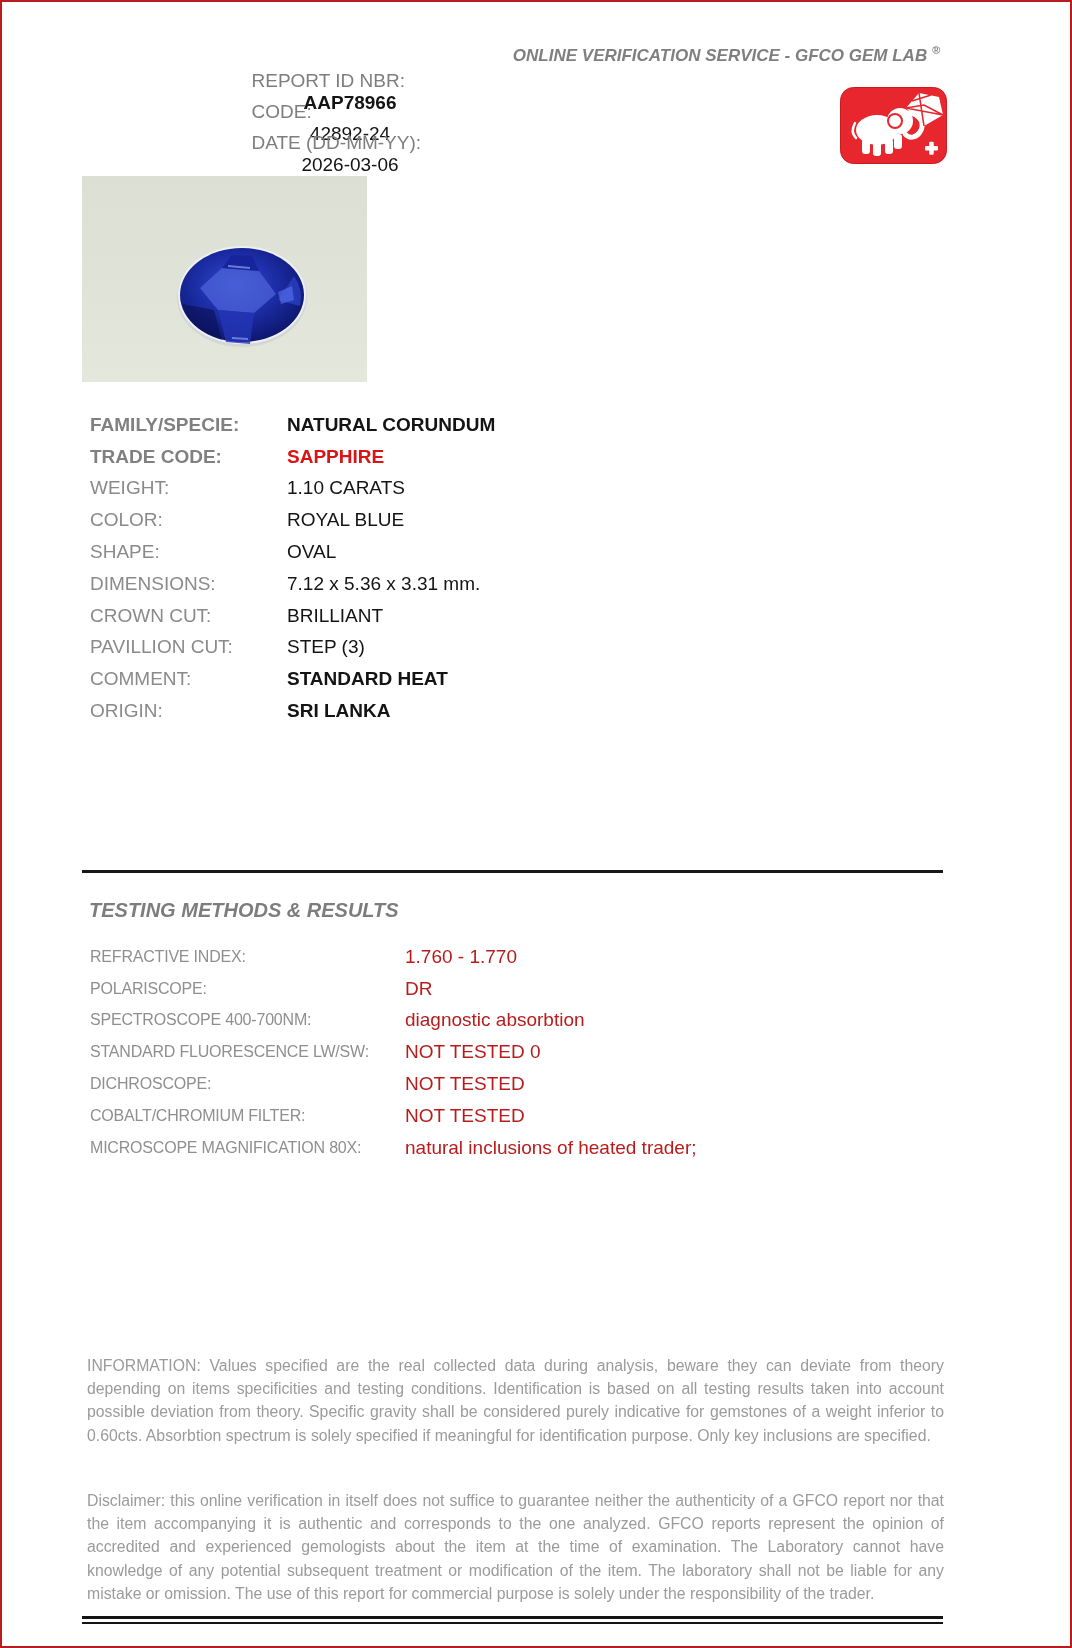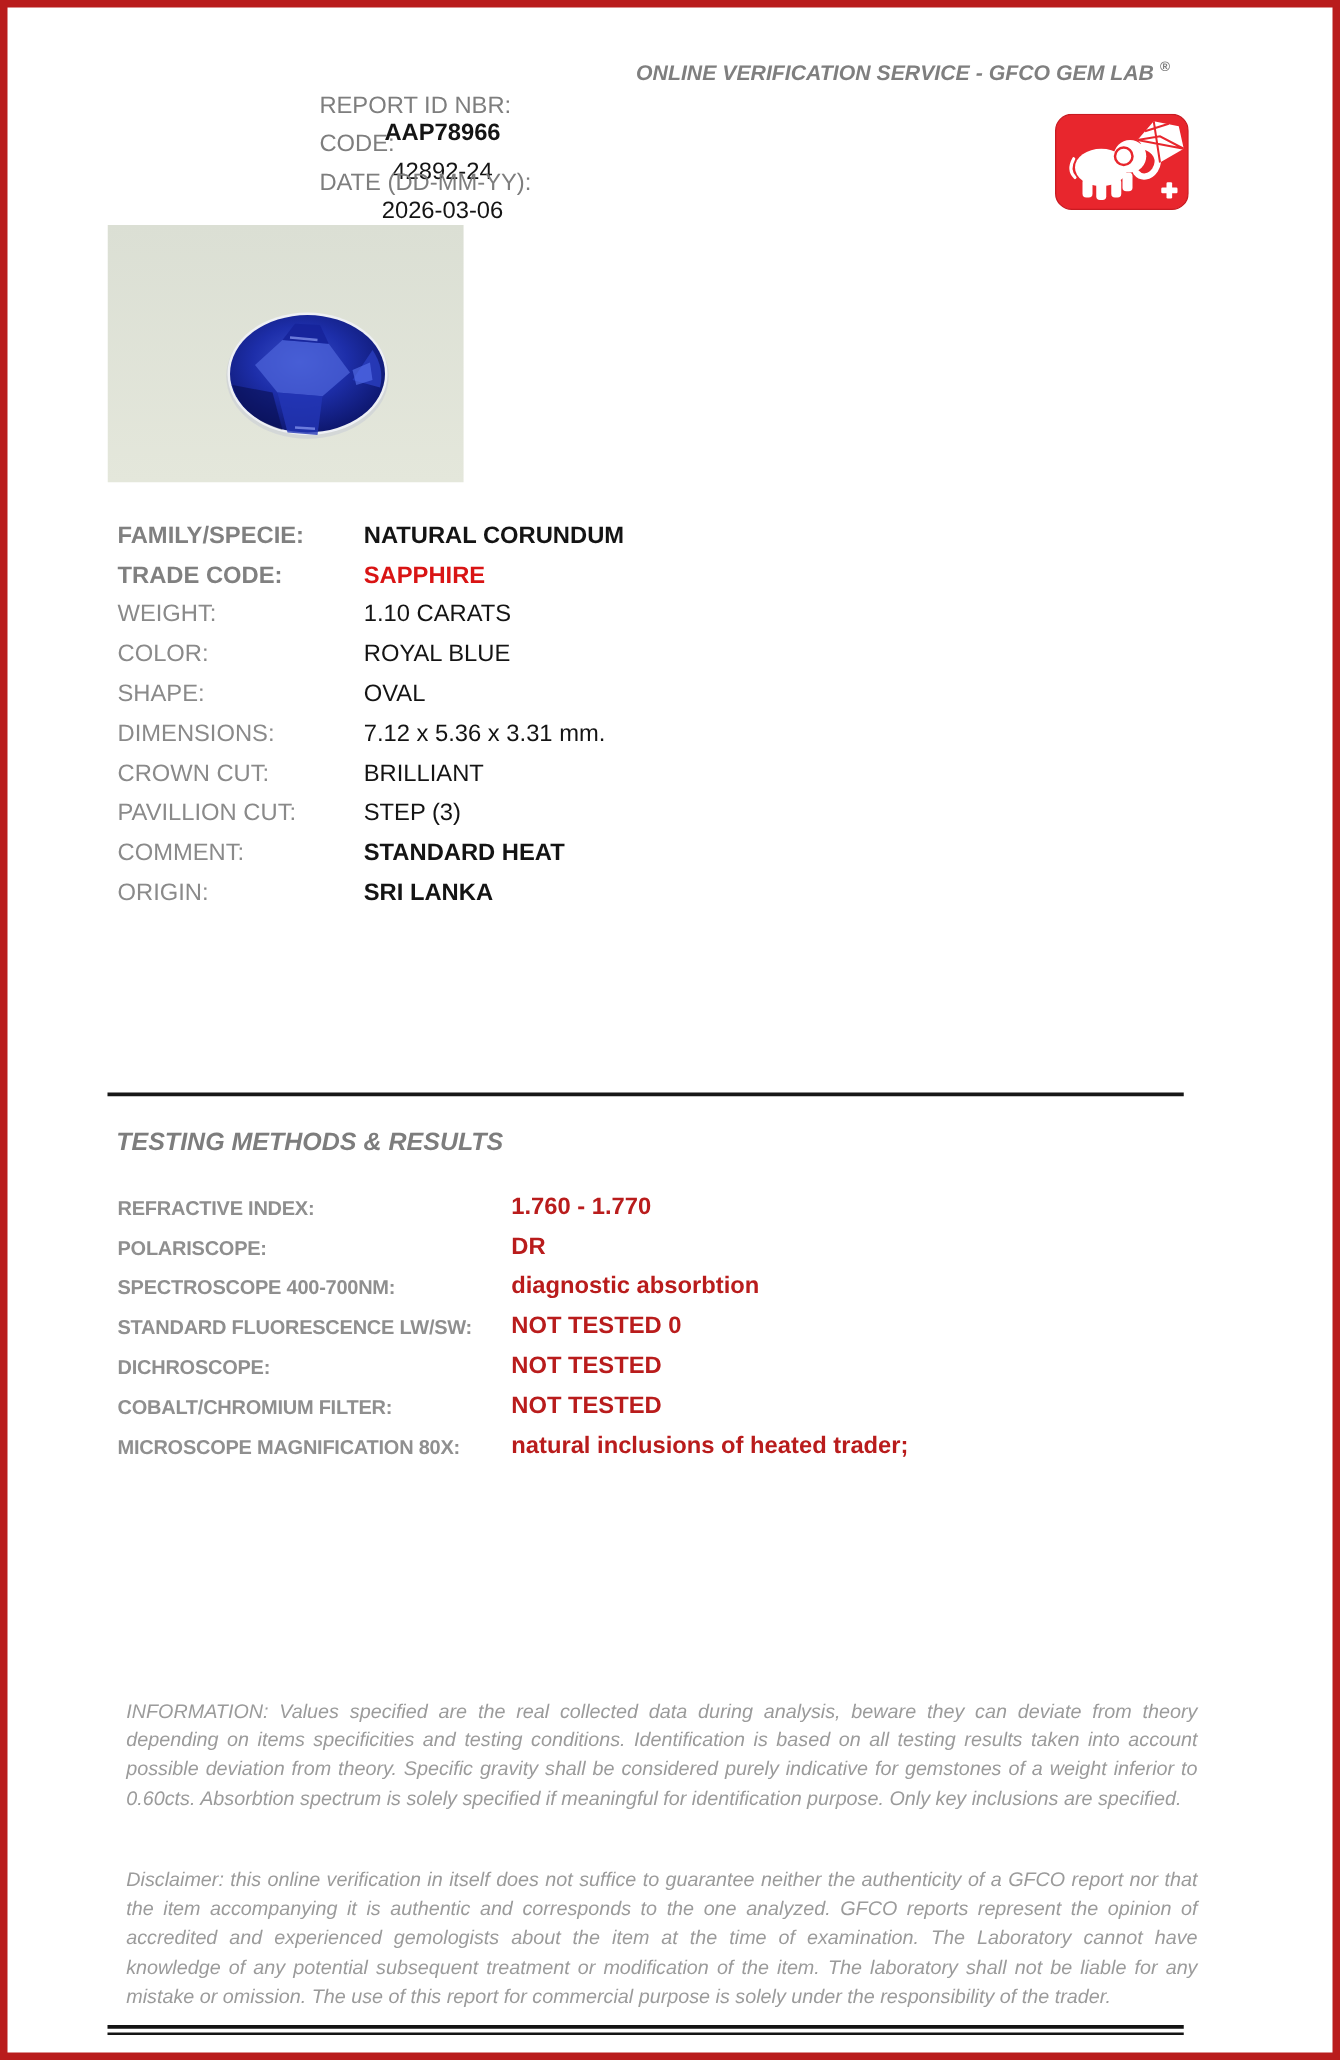--- a/index.html
+++ b/index.html
@@ -1,20 +1,20 @@
 <!DOCTYPE html>
 <html><head>
 <meta charset="utf-8">
 <style>
   html,body{margin:0;padding:0;background:#ffffff;}
   .page{
     position:relative;
     width:1072px;height:1648px;
     background:#ffffff;
-    border:6px solid #b91c1c;
+    border:2px solid #b91c1c;
     box-sizing:border-box;
     font-family:"Liberation Sans", sans-serif;
     overflow:hidden;
   }
   
   .header-title{
     position:absolute;top:42px;right:130px;
     font-size:17px;font-weight:bold;font-style:italic;
     color:#7f7f7f;white-space:nowrap;
   }
@@ -38,28 +38,28 @@
   .attr-value.bold{font-weight:bold;}
   .attr-value.red{color:#d91414;font-weight:bold;}
   
   .divider{position:absolute;left:80px;top:868px;width:861px;height:3px;background:#171717;}
   
   .section-title{
     position:absolute;left:87px;top:897px;
     font-size:20px;font-weight:bold;font-style:italic;color:#7d7d7d;
   }
   .tests-block{position:absolute;left:88px;top:939px;width:800px;}
-  .test-row{display:flex;height:31.8px;align-items:flex-end;font-weight:bold;}
+  .test-row{display:flex;height:31.8px;align-items:center;}
   .test-label{width:315px;font-size:16px;color:#8f8f8f;letter-spacing:-0.2px;}
   .test-value{font-size:19px;color:#b91c1c;}
   
   .para{
     position:absolute;left:85px;width:857px;
-    font-size:15.8px;font-style:italic;color:#9b9b9b;
-    line-height:23.2px;text-align:justify;margin-left:10px;
+    font-size:15.8px;color:#9b9b9b;
+    line-height:23.2px;text-align:justify;
   }
   .para.info{top:1352px;}
   .para.disclaimer{top:1487px;}
   
   .bottom-line{
     position:absolute;left:80px;top:1614px;width:861px;height:3px;
     border-top:3px solid #141414;border-bottom:2px solid #141414;
   }
 </style>
 </head>

